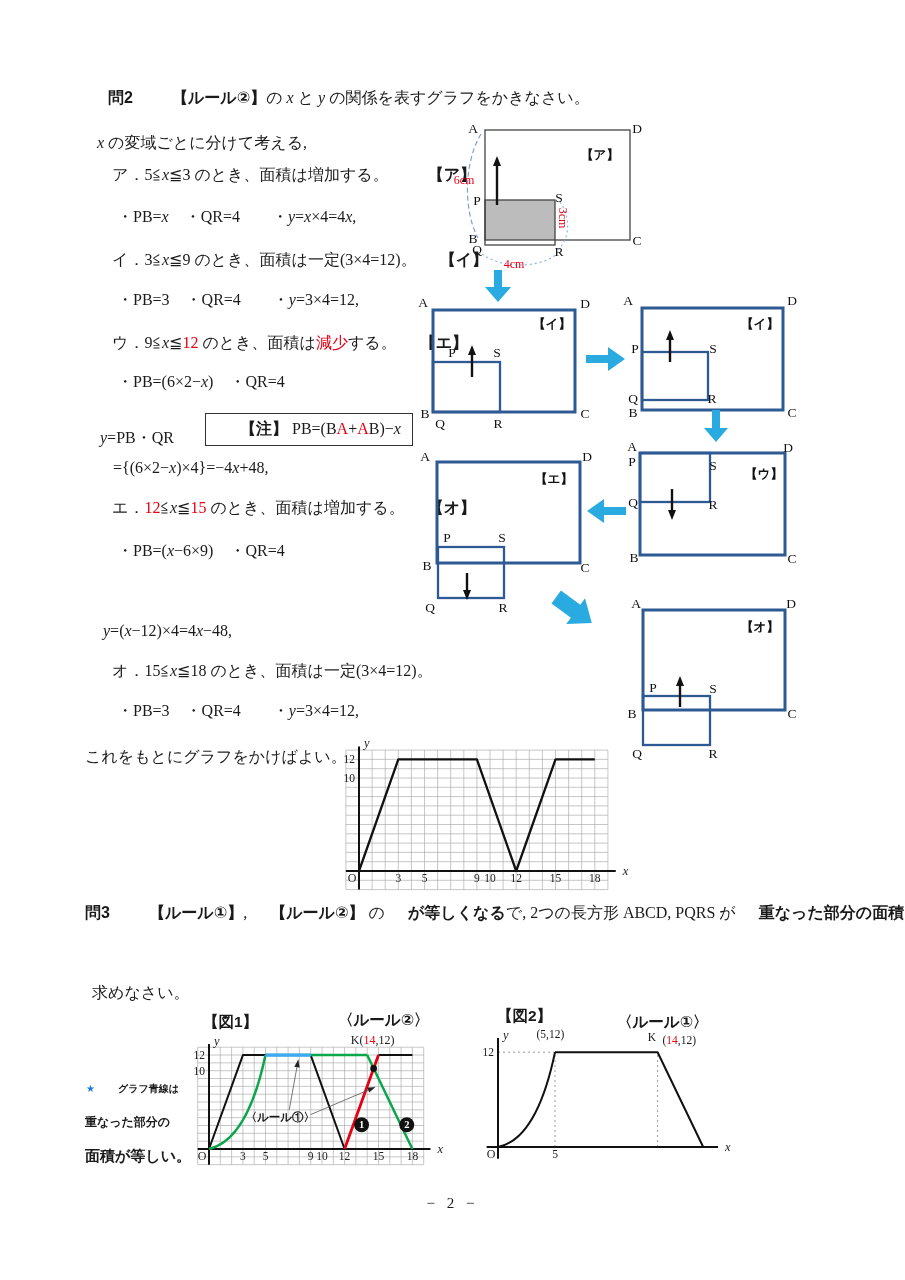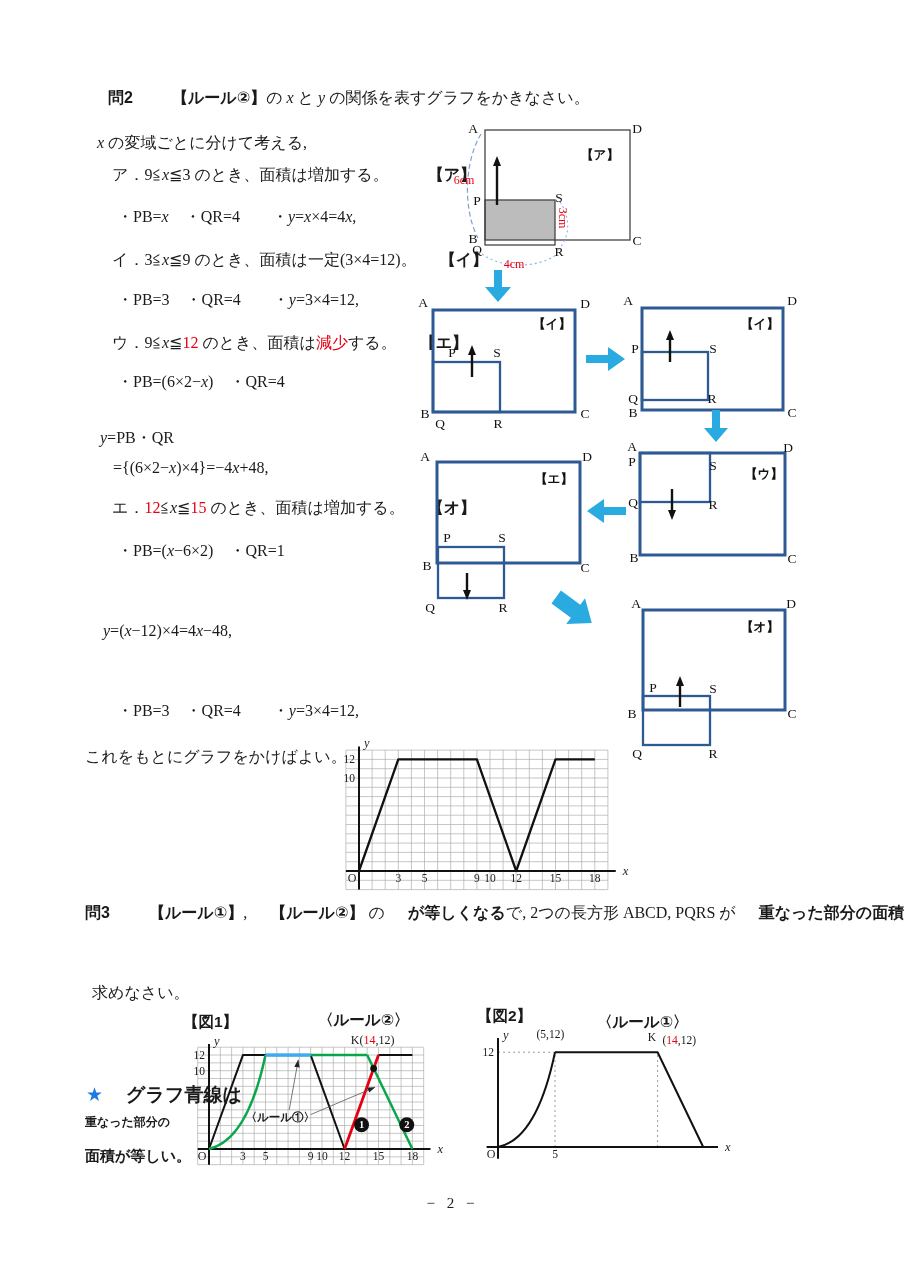--- a/index.html
+++ b/index.html
@@ -5,21 +5,21 @@
   html,body{margin:0;padding:0;background:#fff;}
   .page{position:relative;width:905px;height:1280px;background:#fff;overflow:hidden;
         font-family:"Liberation Serif","DejaVu Serif",serif;color:#1a1a1a;}
   .ln{position:absolute;white-space:nowrap;font-size:16px;line-height:1.25;}
   .g{font-family:"Liberation Sans","DejaVu Sans",sans-serif;font-weight:bold;padding-left:23px;}
   .r{color:#e60012;}
   .i{font-style:italic;}
   .star{color:#1f7ae0;}
   .notebox{position:absolute;border:1.4px solid #333;padding:5px 11px;font-size:16px;white-space:nowrap;background:#fff;}
   .ttl{position:absolute;white-space:nowrap;font-family:"Liberation Sans","DejaVu Sans",sans-serif;
-       font-weight:bold;font-size:15.5px;}
+       font-weight:bold;font-size:15.5px;margin-left:20px;}
   .footer{position:absolute;top:1195px;left:0;width:100%;text-align:center;font-size:15px;letter-spacing:4px;}
   svg.fig,svg.flow,svg.chart{position:absolute;overflow:visible;}
   svg text{font-family:"Liberation Serif","DejaVu Serif",serif;}
   .corner{font-size:13.5px;fill:#111;text-anchor:middle;dominant-baseline:central;}
   .tag{font-family:"Liberation Sans","DejaVu Sans",sans-serif;font-weight:bold;font-size:12.5px;fill:#111;
        text-anchor:middle;dominant-baseline:central;}
   .dim{font-size:12px;fill:#e60012;text-anchor:middle;dominant-baseline:central;}
   .thin{fill:none;stroke:#444;stroke-width:1.3;}
   .nv{fill:none;stroke:#2e5a94;stroke-width:3;}
   .nv2{fill:none;stroke:#2e5a94;stroke-width:2.3;}
@@ -28,31 +28,33 @@
   .bluedot{fill:none;stroke:#8fb4e8;stroke-width:1.2;stroke-dasharray:2 3;}
   .cy{fill:#29abe2;}
 </style>
 </head>
 <body>
 
 <div class="page">
 
   <div class="ln" style="left:85px;top:88px"><span class="g">問2</span><span>　</span><span class="g">【ルール②】</span><span>の </span><span class="i">x</span><span> と </span><span class="i">y</span><span> の関係を表すグラフをかきなさい。</span></div>
   <div class="ln" style="left:97px;top:133px"><span class="i">x</span><span> の変域ごとに分けて考える,</span></div>
-  <div class="ln" style="left:112px;top:165px"><span>ア．9≦</span><span class="i">x</span><span>≦3 のとき、面積は増加する。　</span><span class="g">【ア】</span></div>
+  <div class="ln" style="left:112px;top:165px"><span>ア．5≦</span><span class="i">x</span><span>≦3 のとき、面積は増加する。　</span><span class="g">【ア】</span></div>
   <div class="ln" style="left:117px;top:207px"><span>・PB=</span><span class="i">x</span><span>　・QR=4　　・</span><span class="i">y</span><span>=</span><span class="i">x</span><span>×4=4</span><span class="i">x</span><span>,</span></div>
   <div class="ln" style="left:112px;top:250px"><span>イ．3≦</span><span class="i">x</span><span>≦9 のとき、面積は一定(3×4=12)。</span><span class="g">【イ】</span></div>
   <div class="ln" style="left:117px;top:290px"><span>・PB=3　・QR=4　　・</span><span class="i">y</span><span>=3×4=12,</span></div>
   <div class="ln" style="left:112px;top:333px"><span>ウ．9≦</span><span class="i">x</span><span>≦</span><span class="r">12</span><span> のとき、面積は</span><span class="r">減少</span><span>する。</span><span class="g">【エ】</span></div>
   <div class="ln" style="left:117px;top:372px"><span>・PB=(6×2−</span><span class="i">x</span><span>)　・QR=4</span></div>
   <div class="ln" style="left:100px;top:428px"><span class="i">y</span><span>=PB・QR</span></div>
+  <div class="notebox" style="left:205px;top:413px"><span class="g">【注】</span><span> PB=(B</span><span class="r">A</span><span>+</span><span class="r">A</span><span>B)−</span><span class="i">x</span></div>
   <div class="ln" style="left:113px;top:458px"><span>={(6×2−</span><span class="i">x</span><span>)×4}=−4</span><span class="i">x</span><span>+48,</span></div>
   <div class="ln" style="left:112px;top:498px"><span>エ．</span><span class="r">12</span><span>≦</span><span class="i">x</span><span>≦</span><span class="r">15</span><span> のとき、面積は増加する。</span><span class="g">【オ】</span></div>
-  <div class="ln" style="left:117px;top:541px"><span>・PB=(</span><span class="i">x</span><span>−6×2)　・QR=1</span></div>
+  <div class="ln" style="left:117px;top:541px"><span>・PB=(</span><span class="i">x</span><span>−6×9)　・QR=4</span></div>
   <div class="ln" style="left:103px;top:621px"><span class="i">y</span><span>=(</span><span class="i">x</span><span>−12)×4=4</span><span class="i">x</span><span>−48,</span></div>
+  <div class="ln" style="left:112px;top:661px"><span>オ．15≦</span><span class="i">x</span><span>≦18 のとき、面積は一定(3×4=12)。</span></div>
   <div class="ln" style="left:117px;top:701px"><span>・PB=3　・QR=4　　・</span><span class="i">y</span><span>=3×4=12,</span></div>
   <div class="ln" style="left:85px;top:747px"><span>これをもとにグラフをかけばよい。</span></div>
 
   <svg class="fig" style="left:450px;top:118px" width="235" height="175">
     <rect x="35" y="82" width="70" height="40" fill="#bcbcbc"></rect>
     <rect class="thin" x="35" y="12" width="145" height="110"></rect>
     <rect class="thin" x="35" y="82" width="70" height="45"></rect>
     <path class="bluedash" d="M31,16 C14,44 13,92 28,120"></path>
     <path class="bluedot" d="M110,84 C121,100 120,120 108,132"></path>
     <path class="bluedot" d="M32,136 C52,151 88,150 106,137"></path>
@@ -298,21 +300,21 @@
       <text x="129" y="130" text-anchor="middle" font-size="11.5" fill="#222">10</text>
       <text x="151.60000000000002" y="130" text-anchor="middle" font-size="11.5" fill="#222">12</text>
       <text x="185.5" y="130" text-anchor="middle" font-size="11.5" fill="#222">15</text>
       <text x="219.4" y="130" text-anchor="middle" font-size="11.5" fill="#222">18</text>
       <text x="12" y="29.039999999999992" text-anchor="end" font-size="11.5" fill="#222">12</text>
       <text x="12" y="44.7" text-anchor="end" font-size="11.5" fill="#222">10</text>
       <text x="9" y="130" text-anchor="middle" font-size="12" fill="#222">O</text>
       <text x="244.48000000000002" y="123" font-size="12.5" fill="#222" font-style="italic">x</text>
       <text x="21" y="15.078000000000003" font-size="12.5" fill="#222" font-style="italic">y</text>
     </svg>
-  <div class="ln" style="left:63px;top:1083px;font-size:19px"><span class="g star">★</span><span class="g">グラフ青線は</span></div>
+  <div class="ln" style="left:63px;top:1083px;font-size:10px"><span class="g star">★</span><span class="g">グラフ青線は</span></div>
   <div class="ln" style="left:62px;top:1115px;font-size:12px"><span class="g">重なった部分の</span></div>
   <div class="ln" style="left:62px;top:1147px;font-size:15px"><span class="g">面積が等しい。</span></div>
 
   <div class="ttl" style="left:477px;top:1006px">【図2】</div>
   <div class="ttl" style="left:597px;top:1012px">〈ルール①〉</div>
   <svg class="chart" id="chart-fig2" style="left:475px;top:1025px" width="305" height="145">
       <line x1="80" y1="122" x2="80" y2="27.19999999999999" stroke="#9a9a9a" stroke-width="1" stroke-dasharray="2,3"></line>
       <line x1="182.6" y1="122" x2="182.6" y2="27.19999999999999" stroke="#9a9a9a" stroke-width="1" stroke-dasharray="2,3"></line>
       <line x1="23" y1="27.19999999999999" x2="80" y2="27.19999999999999" stroke="#9a9a9a" stroke-width="1" stroke-dasharray="2,3"></line>
       <line x1="11.6" y1="122" x2="243.02" y2="122" stroke="#111" stroke-width="2"></line>

